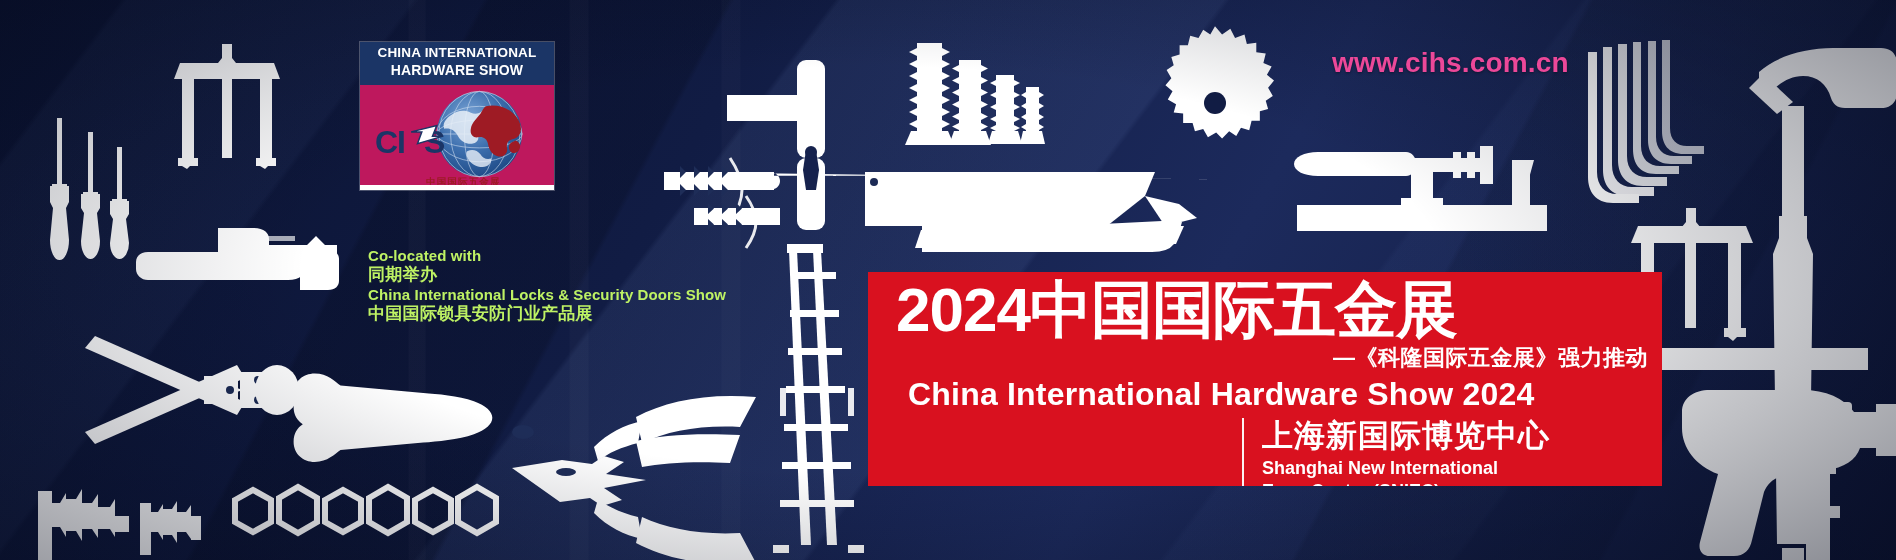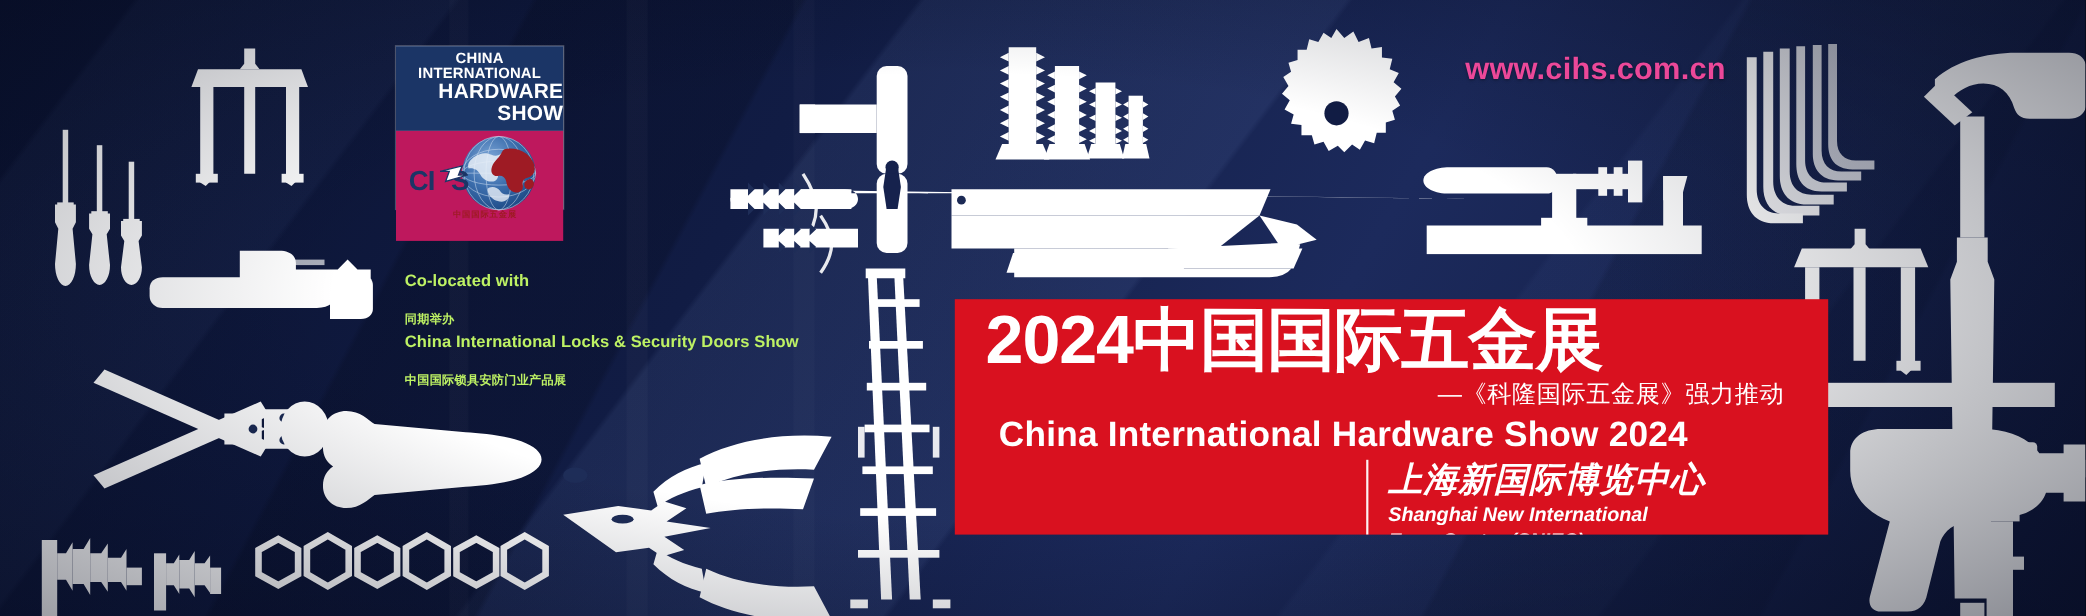--- a/index.html
+++ b/index.html
@@ -74,46 +74,46 @@
   .bg-vignette{
     position:absolute;inset:0;
     background:radial-gradient(ellipse 75% 90% at 46% 48%, rgba(0,0,0,0) 40%, rgba(4,8,24,0.55) 100%);
     pointer-events:none;
   }
   .tools{position:absolute;inset:0;pointer-events:none;}
   .tools svg{display:block;width:100%;height:100%;}
 
   
   #logo{
-    position:absolute;left:360px;top:42px;width:152px;height:148px;
+    position:absolute;left:360px;top:42px;width:194px;height:148px;
     background:#fff;
     box-shadow:0 0 0 1px rgba(255,255,255,0.25);
   }
   #logo .logo-top{
     background:#1b3566;color:#fff;
     padding:4px 0 5px 0;
     text-align:center;
     font-weight:bold;
     letter-spacing:.2px;
   }
   #logo .logo-l1{font-size:13.5px;line-height:14px;}
-  #logo .logo-l2{font-size:19px;line-height:20px;text-align:right;}
+  #logo .logo-l2{font-size:14px;line-height:20px;}
   #logo .logo-body{
     position:relative;height:100px;background:#be185d;overflow:hidden;
   }
   #logo .logo-body svg{position:absolute;inset:0;}
 
   
   #colocated{
     position:absolute;left:368px;top:246px;
     color:#bef264;
   }
   #colocated div{white-space:nowrap;}
   .cl-en{font-size:15px;line-height:19px;font-weight:600;letter-spacing:.1px;}
-  .cl-cn{font-size:11px;line-height:20px;font-weight:bold;letter-spacing:.3px;margin-top:16px;}
+  .cl-cn{font-size:17px;line-height:20px;font-weight:bold;letter-spacing:.3px;}
 
   
   #website{
     position:absolute;left:1332px;top:47px;
     color:#ec4899;font-size:28px;font-weight:600;letter-spacing:.2px;
     text-shadow:0 1px 3px rgba(0,0,0,.4);
   }
 
   
   #redpanel{
@@ -121,38 +121,38 @@
     background:#d9111f;
     color:#fff;
     overflow:hidden;
   }
   #title-cn{
     position:absolute;left:28px;top:6px;
     font-size:62px;line-height:64px;font-weight:bold;
     letter-spacing:-1px;white-space:nowrap;
   }
   #title-sub{
-    position:absolute;right:40px;top:74px;
-    font-size:22px;line-height:24px;font-weight:normal;
+    position:absolute;right:14px;top:74px;
+    font-size:22px;line-height:24px;font-weight:bold;
     letter-spacing:.5px;white-space:nowrap;
   }
   #title-en{
     position:absolute;left:40px;top:104px;
     font-size:32px;line-height:36px;font-weight:bold;
     letter-spacing:.2px;white-space:nowrap;text-align:right;
   }
   #dates{
     position:absolute;left:16px;top:150px;width:340px;text-align:right;
   }
   #date-cn{font-size:30px;line-height:34px;font-weight:bold;letter-spacing:-.5px;white-space:nowrap;}
   #date-en{font-size:23px;line-height:28px;font-weight:bold;letter-spacing:0;white-space:nowrap;}
   #vsep{
     position:absolute;left:374px;top:146px;width:2px;height:80px;background:#fff;opacity:.95;
   }
-  #venue{position:absolute;left:394px;top:146px;font-style:italic;}
+  #venue{position:absolute;left:394px;top:146px;}
   #venue-cn{font-size:31px;line-height:36px;font-weight:bold;letter-spacing:1px;white-space:nowrap;}
   #venue-en1,#venue-en2{font-size:18px;line-height:23px;font-weight:bold;white-space:nowrap;}
   #venue-en1{margin-top:3px;}
 </style>
 </head>
 <body>
 
 <div id="banner">
 
   <div class="bg-base"></div>

